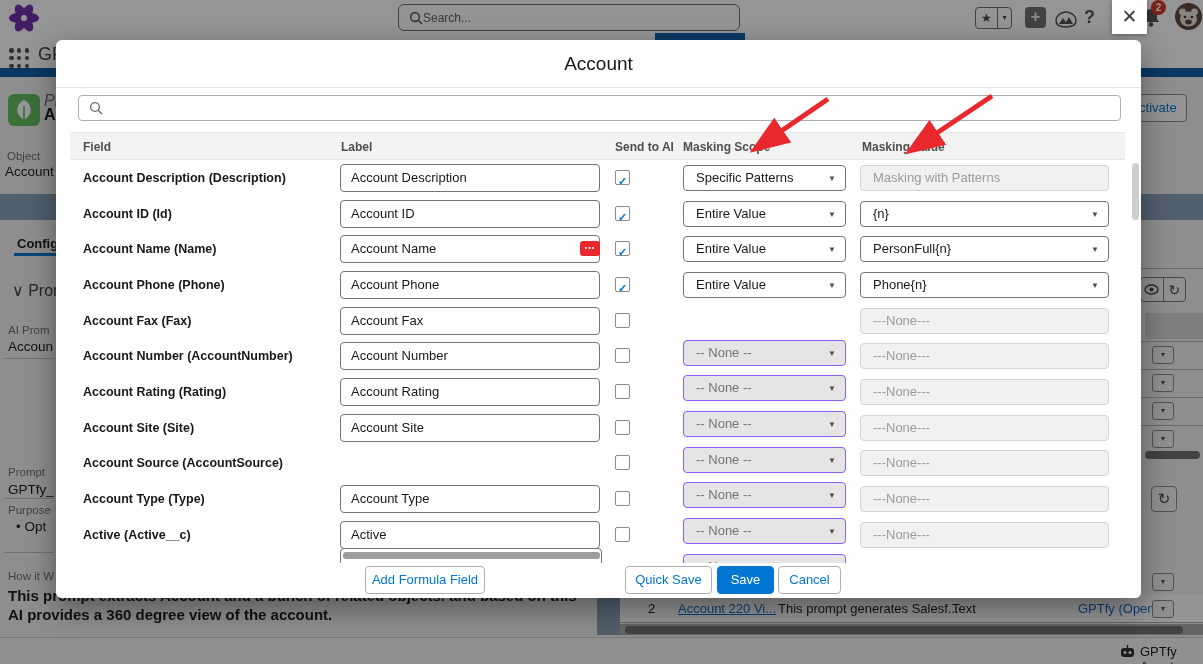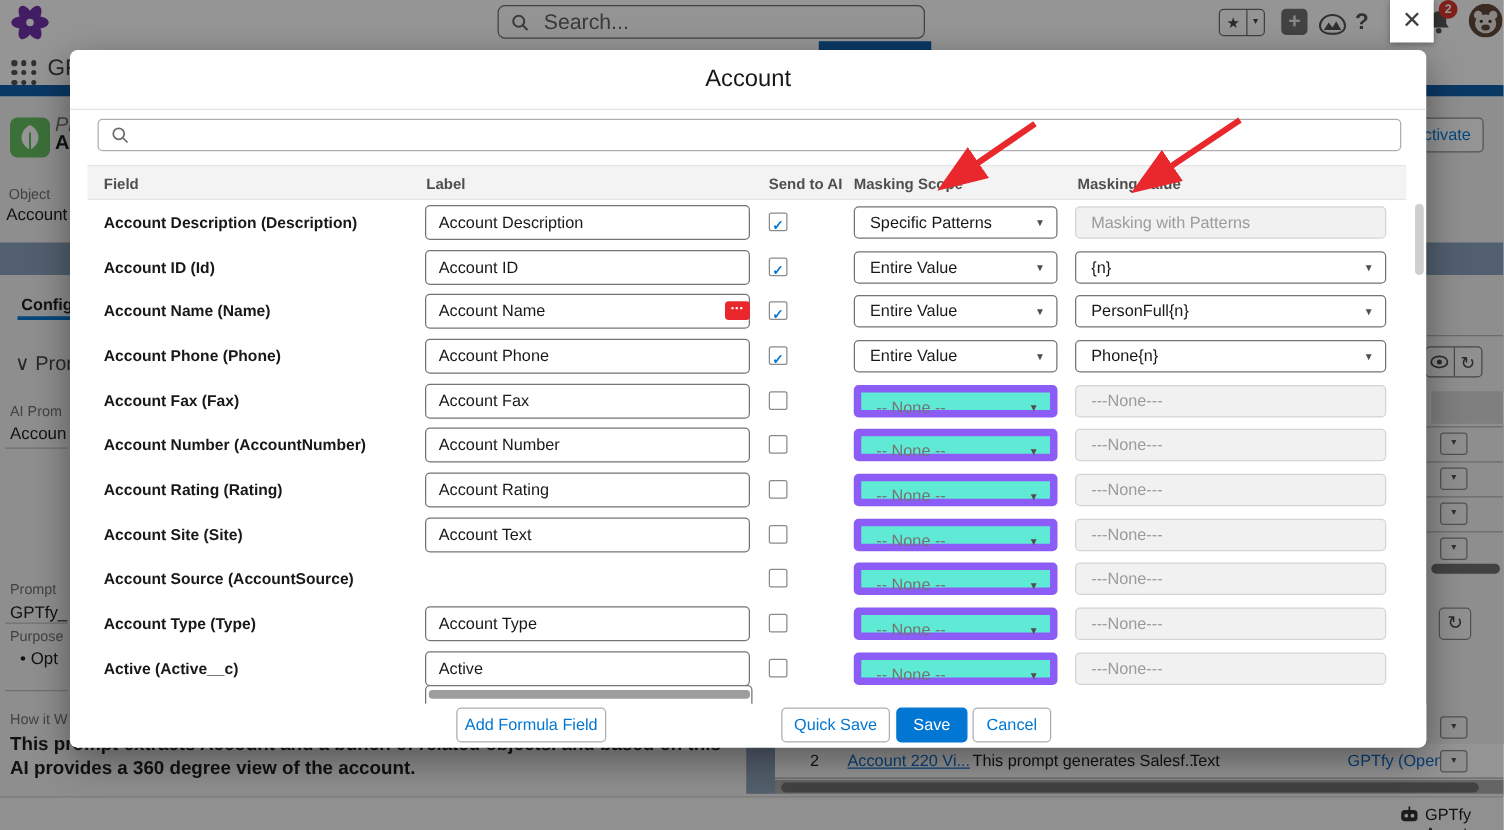--- a/index.html
+++ b/index.html
@@ -3,21 +3,21 @@
 <meta charset="utf-8">
 <style>
   html,body{margin:0;padding:0;background:#555;}
   .screen{position:relative;width:1203px;height:664px;background:#f3f2f2;overflow:hidden;
           font-family:"Liberation Sans",sans-serif;}
   .abs{position:absolute;}
   
   .topbar{position:absolute;left:0;top:0;width:1203px;height:40px;background:#ffffff;}
   .tb-search{position:absolute;left:398px;top:4px;width:342px;height:27px;border:1.5px solid #6b6b6b;
              border-radius:6px;box-sizing:border-box;display:flex;align-items:center;background:#fdfdfd;}
-  .tb-search .ph{font-size:17px;color:#5f5f5f;margin-left:12px;}
+  .tb-search .ph{font-size:12px;color:#5f5f5f;margin-left:0;}
   .mag{margin-left:10px;}
   .tab-peek{position:absolute;left:655px;top:33px;width:90px;height:7px;background:#0b5cab;}
   .tb-right{position:absolute;top:0;left:960px;height:40px;}
   .stargrp{position:absolute;left:15px;top:7px;width:37px;height:22px;border:1px solid #6b6b6b;border-radius:4px;
            display:flex;box-sizing:border-box;background:#fdfdfd;}
   .stargrp .s1{width:21px;text-align:center;font-size:12px;line-height:20px;color:#444;border-right:1px solid #6b6b6b;}
   .stargrp .s2{flex:1;text-align:center;font-size:7px;line-height:20px;color:#444;}
   .plusbtn{position:absolute;left:65px;top:7px;width:21px;height:21px;background:#6e6e6e;border-radius:4px;
            color:#e8e8e8;font-size:17px;line-height:20px;text-align:center;font-weight:bold;}
   .helpq{position:absolute;left:124px;top:7px;font-size:18px;font-weight:bold;color:#4f4f4f;}
@@ -88,21 +88,21 @@
           color:#fff;font-size:7px;line-height:14px;text-align:center;letter-spacing:1px;}
   .cb{position:absolute;left:545px;top:10px;width:15px;height:15px;border:1px solid #8a8a8a;border-radius:2px;
       background:#fff;text-align:center;box-sizing:border-box;}
   .ck{font-size:11px;color:#0176d3;line-height:13px;font-weight:bold;}
   .sel{position:absolute;top:5px;height:26px;border-radius:4px;box-sizing:border-box;font-size:13px;
        line-height:24px;padding-left:12px;white-space:nowrap;}
   .sel .cv{position:absolute;right:9px;top:1px;font-size:8px;line-height:24px;color:#514f4d;}
   .scope{left:613px;width:163px;}
   .value{left:790px;width:249px;}
   .en{background:#fff;border:1px solid #747474;color:#181818;}
-  .dis{background:#5eead4;border:6px solid #8b5cf6;color:#747474;}
+  .dis{background:#e5e5e5;border:1px solid #8b5cf6;color:#747474;margin-top:32px;}
   .din{background:#f1f1f1;border:1px solid #d6d4d2;color:#9b9b9b;}
   .linp12{position:absolute;left:284px;top:508px;width:260px;height:26px;border:1px solid #747474;border-radius:4px;background:#fff;}
   .hthumb{position:absolute;left:287px;top:512px;width:257px;height:7px;background:#9d9d9d;border-radius:3px;}
   .vthumb{position:absolute;left:1076px;top:123px;width:7px;height:57px;background:#cfcfcf;border-radius:4px;}
   .mfoot{position:absolute;left:0;bottom:0;width:100%;height:35px;background:#fff;border-radius:0 0 6px 6px;}
   .btn{position:absolute;top:3px;height:28px;border:1px solid #aeaeae;border-radius:4px;background:#fff;
        color:#0176d3;font-size:13px;line-height:26px;text-align:center;box-sizing:border-box;cursor:pointer;}
   .btn.primary{background:#0176d3;border-color:#0176d3;color:#fff;}
   .arrows{position:absolute;left:640px;top:85px;width:380px;height:80px;z-index:25;pointer-events:none;}
   .xbtn{position:absolute;left:1112px;top:0;width:35px;height:34px;background:#fff;z-index:30;text-align:center;
@@ -332,21 +332,21 @@
     <div class="trow" style="top:334px">
       <span class="fld">Account Rating (Rating)</span>
       <div class="linp">Account Rating</div>
       <div class="cb"></div>
       <div class="sel scope dis"><span>-- None --</span><span class="cv">▼</span></div>
       <div class="sel value din"><span>---None---</span></div>
     </div>
 
     <div class="trow" style="top:370px">
       <span class="fld">Account Site (Site)</span>
-      <div class="linp">Account Text</div>
+      <div class="linp">Account Site</div>
       <div class="cb"></div>
       <div class="sel scope dis"><span>-- None --</span><span class="cv">▼</span></div>
       <div class="sel value din"><span>---None---</span></div>
     </div>
 
     <div class="trow" style="top:405px">
       <span class="fld">Account Source (AccountSource)</span>
       <div class="cb"></div>
       <div class="sel scope dis"><span>-- None --</span><span class="cv">▼</span></div>
       <div class="sel value din"><span>---None---</span></div>

